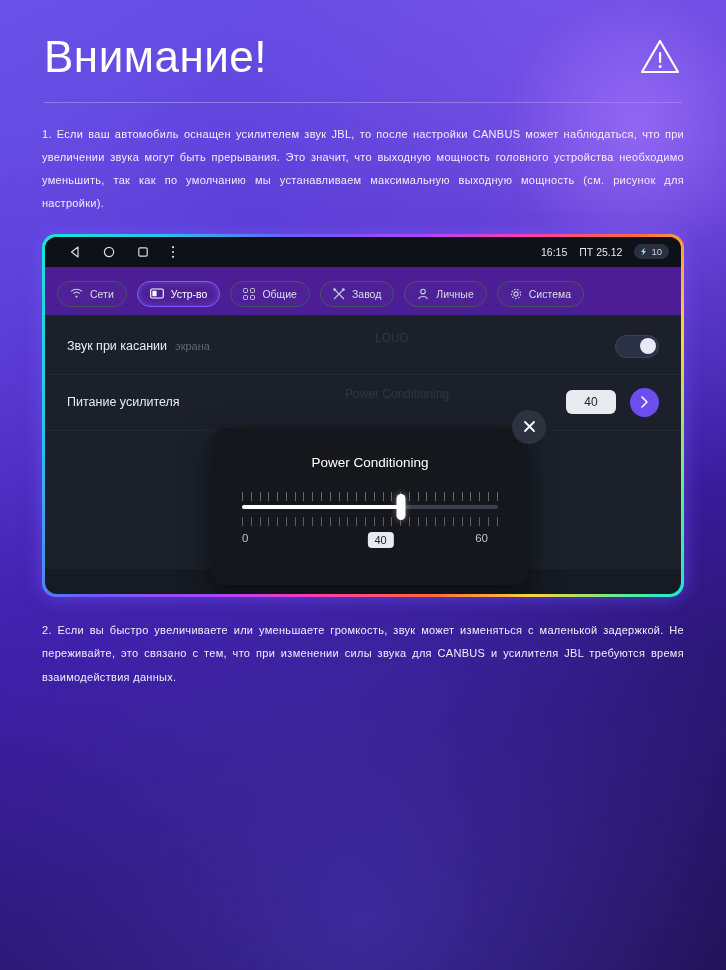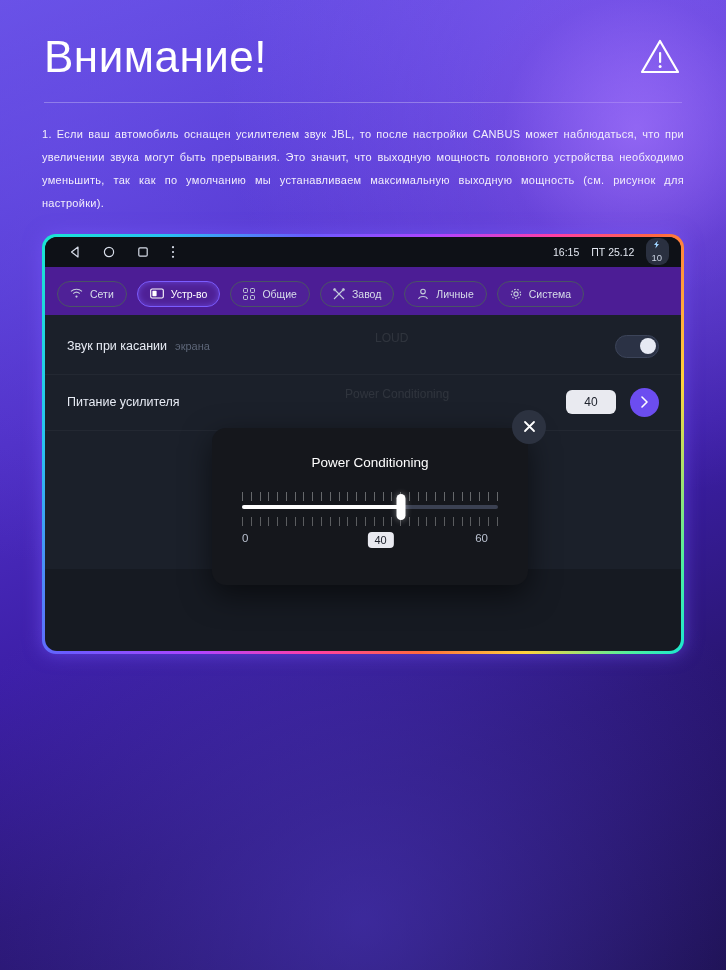--- a/index.html
+++ b/index.html
@@ -79,21 +79,21 @@
     padding: 3px;
     border-radius: 14px;
     background: linear-gradient(120deg, #19e6d2 0%, #29c2f0 14%, #6a5bff 30%, #b044ff 45%, #ff3fa4 58%, #ff6a3d 70%, #ffd23d 82%, #4df0a0 94%, #19e6d2 100%);
     box-shadow: 0 0 18px rgba(120, 90, 255, 0.55);
   }
   .device {
     position: relative;
     border-radius: 12px;
     background: #161a22;
     overflow: hidden;
-    height: 414px;
+    height: 357px;
   }
 
   .statusbar {
     height: 30px;
     background: #0e1117;
     display: flex;
     align-items: center;
     padding: 0 12px;
     color: #cfd6e4;
     font-size: 10px;
@@ -115,21 +115,20 @@
   }
   .batt {
     display: inline-flex;
     align-items: center;
     gap: 3px;
     background: #2a3040;
     border-radius: 9px;
     padding: 2px 7px 2px 5px;
     font-size: 9.5px;
     color: #cbd3e2;
-    flex-direction: column;
   }
 
   .tabsrow {
     display: flex;
     align-items: center;
     gap: 10px;
     padding: 14px 12px 8px 12px;
     background: #4c1d95;
   }
   .tab {
@@ -564,14 +563,15 @@
             <span class="s0">0</span>
             <span class="smid">40</span>
             <span class="smax">60</span>
           </div>
         </div>
 
       </div>
     </div>
   </div>
 
+  <div class="para second">2. Если вы быстро увеличиваете или уменьшаете громкость, звук может изменяться с маленькой задержкой. Не переживайте, это связано с тем, что при изменении силы звука для CANBUS и усилителя JBL требуются время взаимодействия данных.</div>
 
 </div>
 
 </body></html>

